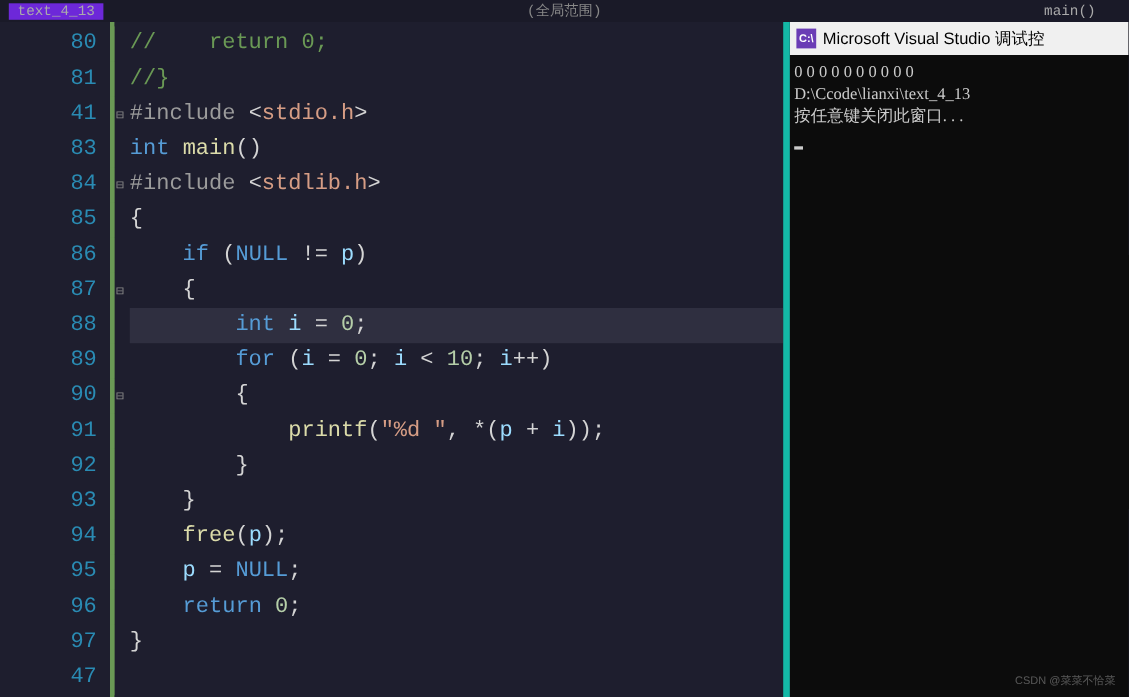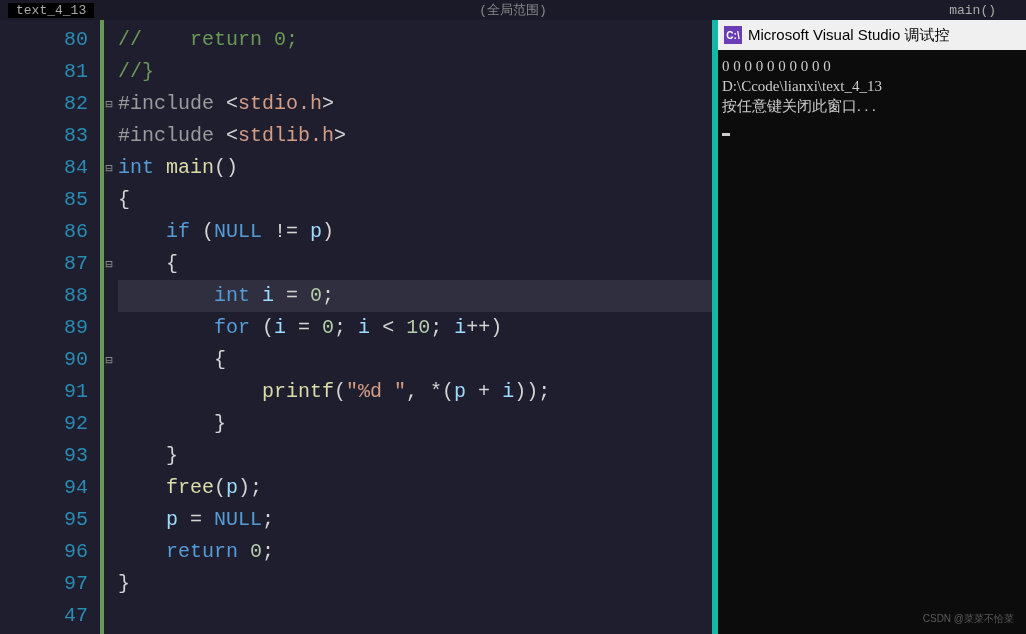--- a/index.html
+++ b/index.html
@@ -18,21 +18,21 @@
       background: #1a1a28;
       display: flex;
       align-items: center;
       padding: 0 8px;
       font-size: 13px;
       color: #888;
       position: relative;
     }
     .tab-left {
       color: #aaa;
-      background: #000000;
+      background: #6d28d9;
       padding: 0 8px;
     }
     .tab-center {
       position: absolute;
       left: 50%;
       transform: translateX(-50%);
       color: #888;
     }
     .tab-right {
       position: absolute;
@@ -185,21 +185,21 @@
   <span class="tab-center">(全局范围)</span>
   <span class="tab-right">main()</span>
 </div>
 
 <div class="main-container">
   <div class="editor">
     <div class="code-area">
       <div class="gutter">
         <div class="line-num">80</div>
         <div class="line-num">81</div>
-        <div class="line-num">82</div>
+        <div class="line-num">41</div>
         <div class="line-num">83</div>
         <div class="line-num">84</div>
         <div class="line-num">85</div>
         <div class="line-num">86</div>
         <div class="line-num">87</div>
         <div class="line-num">88</div>
         <div class="line-num">89</div>
         <div class="line-num">90</div>
         <div class="line-num">91</div>
         <div class="line-num">92</div>
@@ -249,22 +249,22 @@
         <div class="margin-mark"></div>
         <div class="margin-mark"></div>
         <div class="margin-mark"></div>
         <div class="margin-mark"></div>
         <div class="margin-mark"></div>
       </div>
       <div class="code-content">
 <div class="code-line"><span class="c-comment">//    </span><span class="c-comment">return</span><span class="c-comment"> 0;</span></div>
 <div class="code-line"><span class="c-comment">//}</span></div>
 <div class="code-line"><span class="c-preproc">#include</span><span> </span><span class="c-angle">&lt;</span><span class="c-include-path">stdio.h</span><span class="c-angle">&gt;</span></div>
+<div class="code-line"><span class="c-type">int</span><span> </span><span class="c-func">main</span><span class="c-paren">()</span></div>
 <div class="code-line"><span class="c-preproc">#include</span><span> </span><span class="c-angle">&lt;</span><span class="c-include-path">stdlib.h</span><span class="c-angle">&gt;</span></div>
-<div class="code-line"><span class="c-type">int</span><span> </span><span class="c-func">main</span><span class="c-paren">()</span></div>
 <div class="code-line"><span class="c-brace">{</span></div>
 <div class="code-line"><span>    </span><span class="c-keyword">if</span><span> (</span><span class="c-null">NULL</span><span> != </span><span class="c-var">p</span><span>)</span></div>
 <div class="code-line"><span class="c-brace">    {</span></div>
 <div class="code-line highlighted"><span>        </span><span class="c-type">int</span><span> </span><span class="c-var">i</span><span> = </span><span class="c-num">0</span><span>;</span></div>
 <div class="code-line"><span>        </span><span class="c-keyword">for</span><span> (</span><span class="c-var">i</span><span> = </span><span class="c-num">0</span><span>; </span><span class="c-var">i</span><span> &lt; </span><span class="c-num">10</span><span>; </span><span class="c-var">i</span><span>++)</span></div>
 <div class="code-line"><span class="c-brace">        {</span></div>
 <div class="code-line"><span>            </span><span class="c-func">printf</span><span>(</span><span class="c-str">"%d "</span><span>, *(</span><span class="c-var">p</span><span> + </span><span class="c-var">i</span><span>));</span></div>
 <div class="code-line"><span class="c-brace">        }</span></div>
 <div class="code-line"><span class="c-brace">    }</span></div>
 <div class="code-line"><span>    </span><span class="c-func">free</span><span>(</span><span class="c-var">p</span><span>);</span></div>

